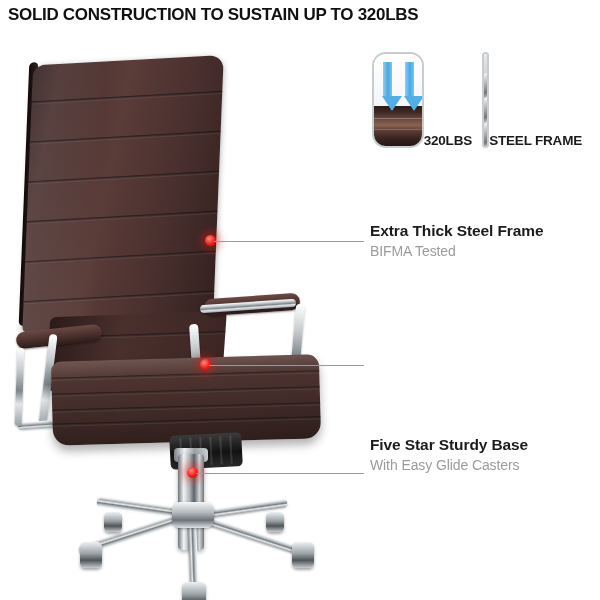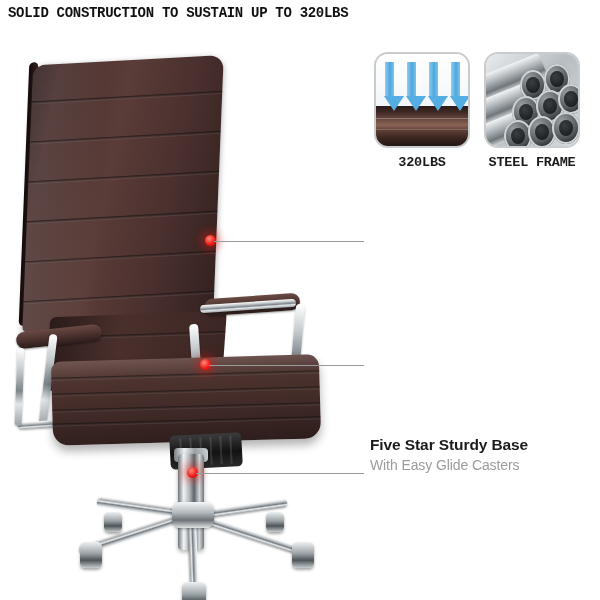--- a/index.html
+++ b/index.html
@@ -9,28 +9,28 @@
     background:#ffffff;
     font-family:"Liberation Sans", sans-serif;
     overflow:hidden;
     position:relative;
   }
   #stage{position:relative;width:600px;height:600px;overflow:hidden;background:#fff;}
 
   
   .title{
     position:absolute;left:8px;top:5px;width:590px;
-    font-size:14px;font-weight:bold;letter-spacing:-0.3px;
+    font-size:17px;font-weight:bold;letter-spacing:-0.3px;
     color:#111111;white-space:nowrap;
-    font-family:Liberation Mono, monospace;
+    font-family:Liberation Sans, sans-serif;
   }
 
   
   .badges{position:absolute;left:372px;top:52px;display:flex;gap:10px;}
-  .badge{width:100px;display:flex;flex-direction:column;align-items:center;font-family:Liberation Mono, monospace;}
+  .badge{width:100px;display:flex;flex-direction:row;align-items:flex-end;}
   .badge-art{
     width:96px;height:96px;border-radius:14px;overflow:hidden;position:relative;
     border:2px solid #c9ccce;background:#fff;box-sizing:border-box;
   }
   .badge-label{
     margin-top:7px;font-size:13.5px;font-weight:bold;color:#1b1b1b;
     letter-spacing:-0.2px;white-space:nowrap;
   }
   
   .lbs-top{position:absolute;left:0;top:0;width:100%;height:56%;
@@ -282,20 +282,24 @@
       <div class="caster" style="left:60px;top:52px;"></div>
       <div class="caster" style="left:272px;top:52px;"></div>
       <div class="caster" style="left:84px;top:22px;width:18px;height:20px;"></div>
       <div class="caster" style="left:246px;top:22px;width:18px;height:20px;"></div>
       <div class="caster" style="left:162px;top:92px;width:24px;height:28px;"></div>
     </div>
   </div>
 
   <div class="dot" style="left:205px;top:235px;"></div>
   <div class="leader" style="left:214px;top:241px;width:150px;"></div>
+  <div class="callout" style="top:222px;">
+    <div class="co-title">Extra Thick Steel Frame</div>
+    <div class="co-sub">BIFMA Tested</div>
+  </div>
 
   <div class="dot" style="left:200px;top:359px;"></div>
   <div class="leader" style="left:209px;top:365px;width:155px;"></div>
   <div class="callout" style="top:344px;">
   </div>
 
   <div class="dot" style="left:187px;top:467px;"></div>
   <div class="leader" style="left:196px;top:473px;width:168px;"></div>
   <div class="callout" style="top:436px;">
     <div class="co-title">Five Star Sturdy Base</div>

